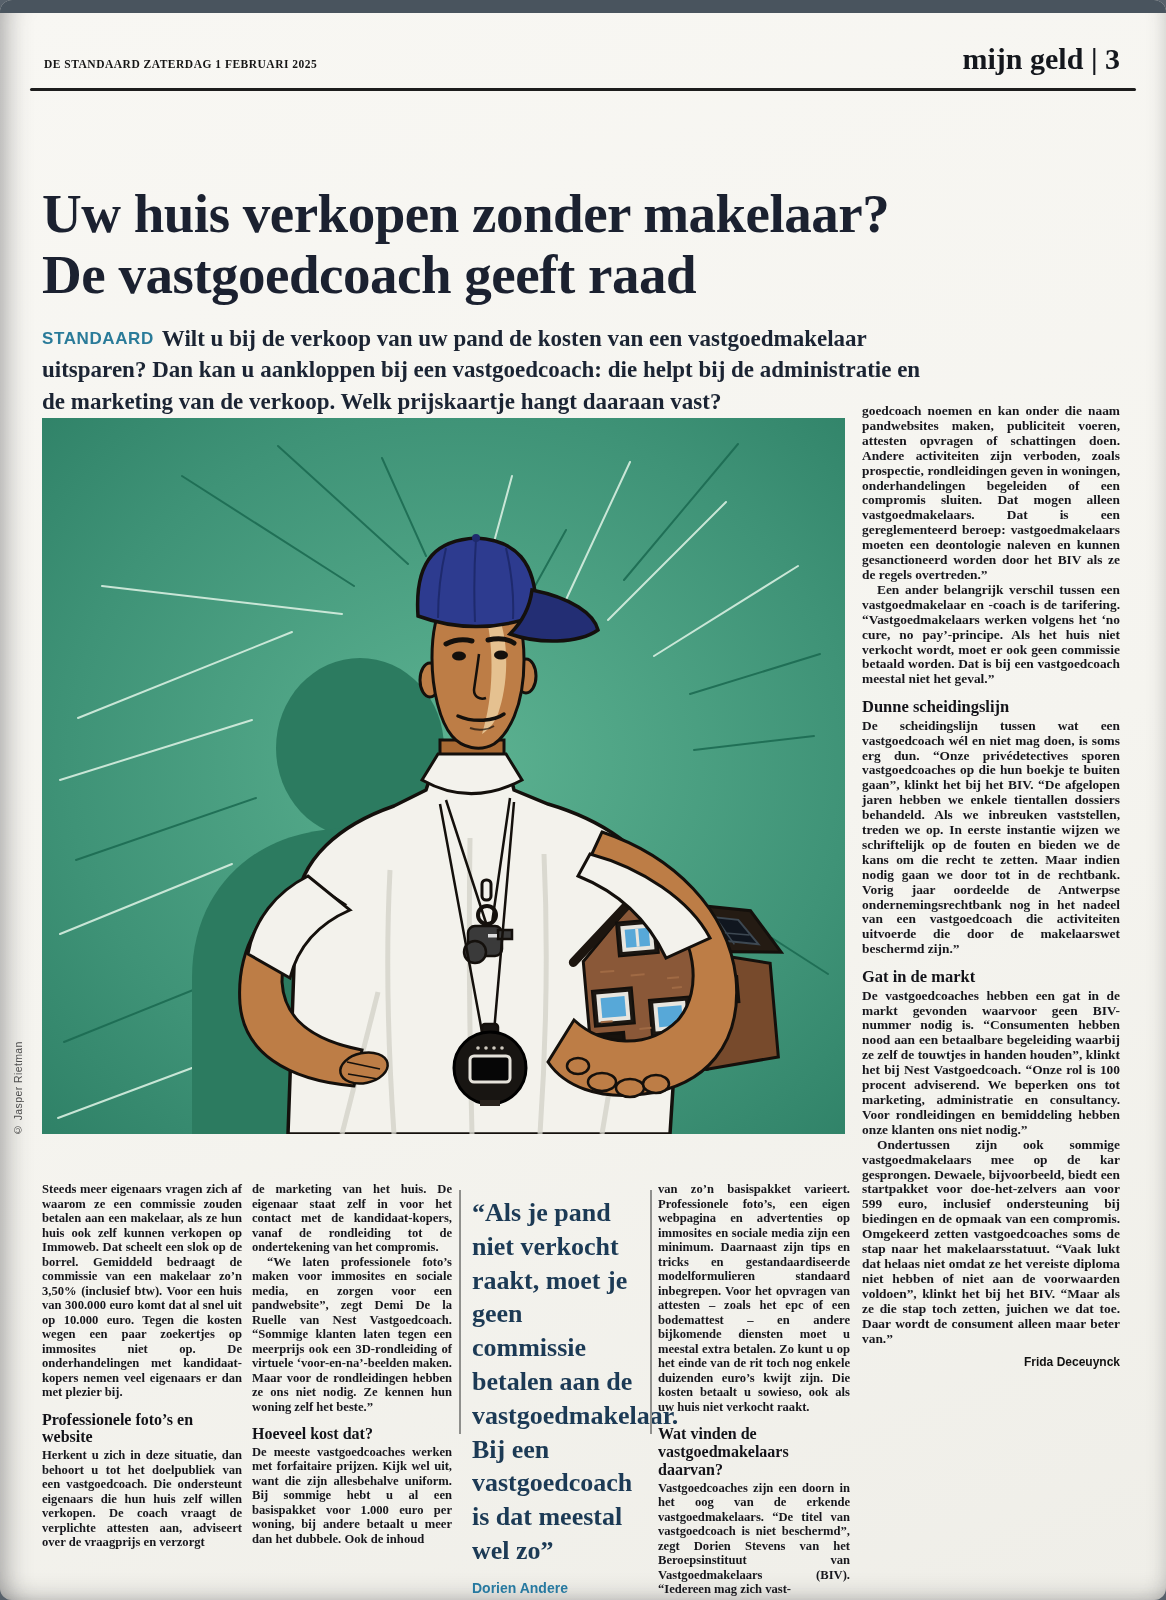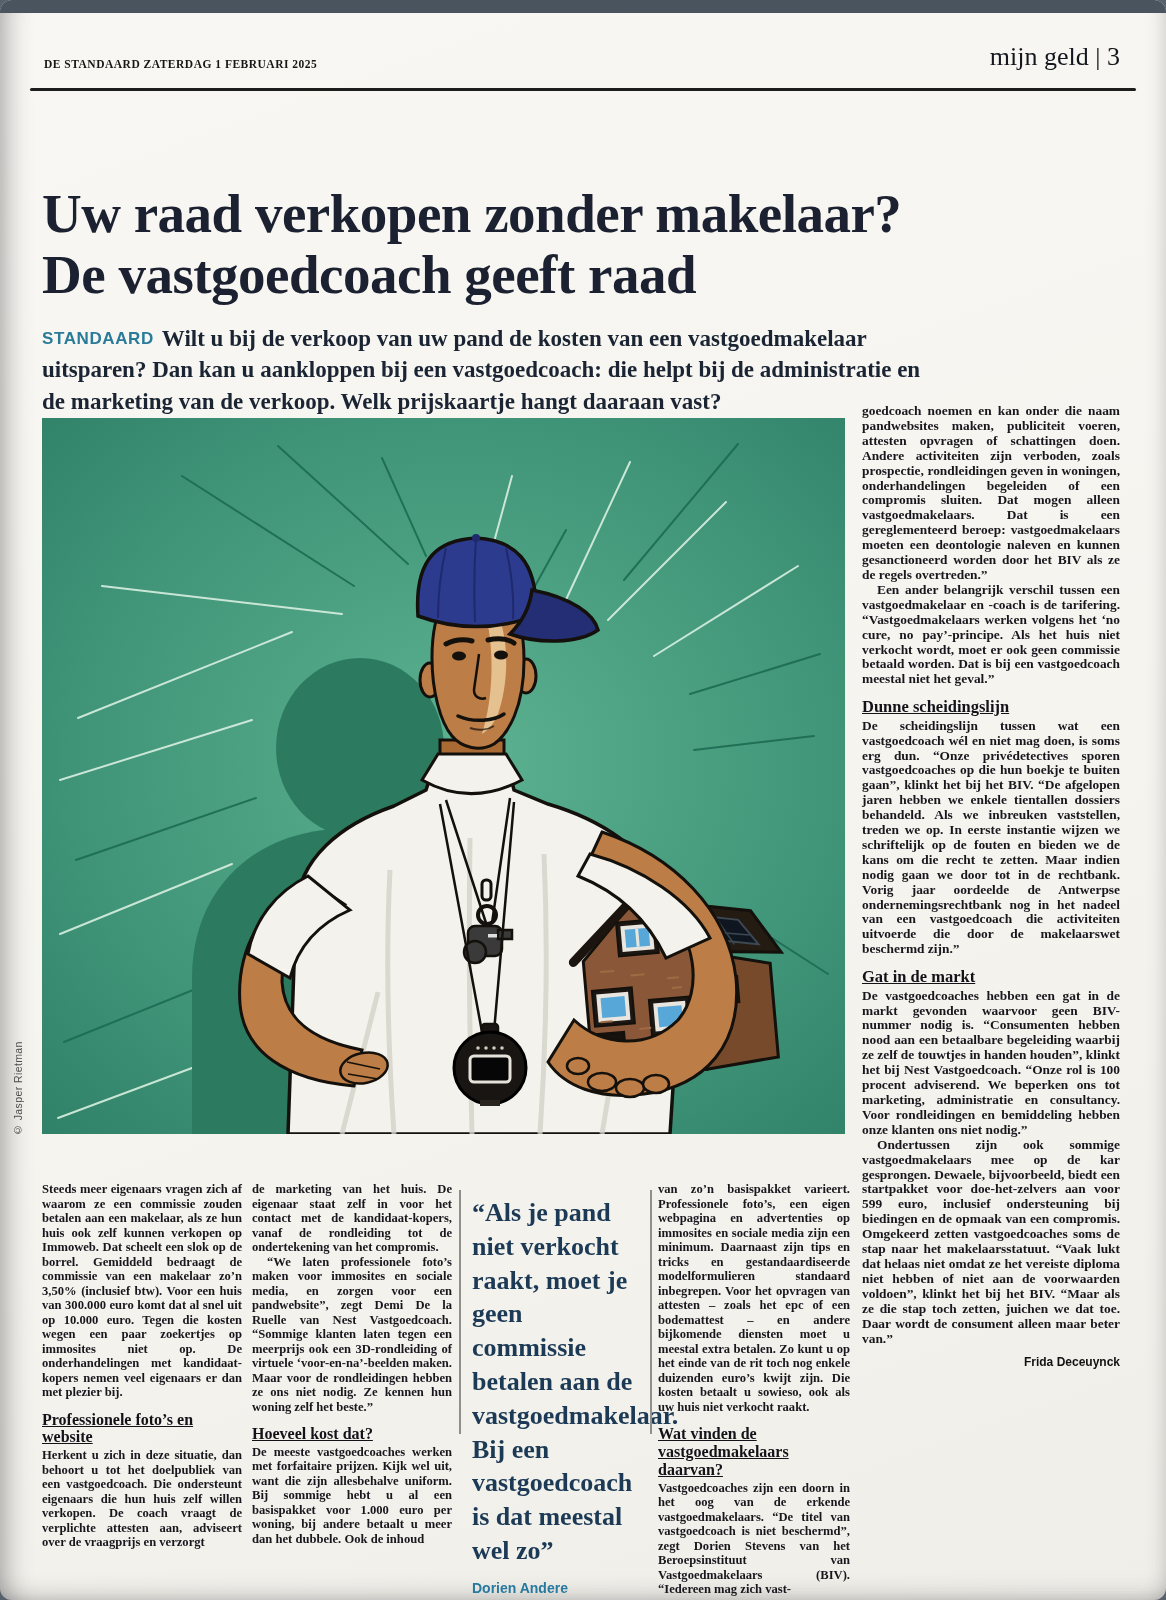--- a/index.html
+++ b/index.html
@@ -10,38 +10,38 @@
     box-shadow:inset 22px 0 26px -16px rgba(50,50,55,.38),
                inset -14px 0 20px -14px rgba(50,50,55,.22),
                inset 0 -18px 26px -18px rgba(50,50,55,.30);
     font-family:"Liberation Serif","DejaVu Serif",serif;
     color:#1b1b22;
     border-radius:12px;
   }
   #top-band{position:absolute;top:0;left:0;width:100%;height:13px;background:#49545e;}
   #masthead-left{position:absolute;left:44px;top:58px;font-size:11.5px;font-weight:bold;
     letter-spacing:.5px;color:#161616;}
-  #masthead-right{position:absolute;right:46px;top:42px;font-size:26px;font-weight:normal;color:#14171d;}
+  #masthead-right{position:absolute;right:46px;top:42px;font-size:30px;font-weight:bold;color:#14171d;}
   #header-rule{position:absolute;left:30px;top:88px;width:1106px;height:2.5px;background:#1d1d1d;border-radius:2px;}
   #headline{position:absolute;left:42px;top:146px;width:1084px;font-size:55px;font-weight:bold;
     color:#1b2130;line-height:1.12;letter-spacing:-.5px;}
   #headline span{display:block;}
   #lead{position:absolute;left:42px;top:300px;width:906px;font-size:23px;font-weight:600;
     line-height:1.36;color:#1b2433;}
   #lead .kicker{font-family:"Liberation Sans","DejaVu Sans",sans-serif;font-size:17px;font-weight:bold;
     color:#2a7b99;letter-spacing:.6px;margin-right:8px;position:relative;top:-2px;}
   #illustration{position:absolute;left:42px;top:418px;width:803px;height:716px;}
   #illustration svg{display:block;width:100%;height:100%;}
   #credit{position:absolute;left:12px;top:984px;height:152px;writing-mode:vertical-rl;
     transform:rotate(180deg);font-family:"Liberation Sans","DejaVu Sans",sans-serif;
     font-size:10.5px;color:#4c4c4c;letter-spacing:.4px;}
   .newscol{position:absolute;text-align:justify;font-weight:600;color:#17171d;}
   .newscol .para{margin:0;}
   .newscol .para + .para{text-indent:15px;}
-  .newscol h3{font-size:16px;line-height:1.12;margin:11px 0 2px 0;color:#121218;text-align:left;text-decoration:underline;}
+  .newscol h3{font-size:16px;line-height:1.12;margin:11px 0 2px 0;color:#121218;text-align:left;}
   #col-right{left:862px;top:404px;width:258px;font-size:13.4px;line-height:14.9px;}
   #col-right h3{font-size:16.5px;}
   #col1{left:42px;top:1182px;width:200px;font-size:12.6px;line-height:14.5px;}
   #col2{left:252px;top:1182px;width:200px;font-size:12.6px;line-height:14.5px;}
   #col4{left:658px;top:1182px;width:192px;font-size:12.6px;line-height:14.5px;}
   #quote-block{position:absolute;left:472px;top:1196px;width:170px;}
   .vrule{position:absolute;top:1190px;width:1.5px;height:244px;background:#8f8f8c;}
   #vrule-left{left:459px;}
   #vrule-right{left:650px;}
   #quote-text{font-size:26px;line-height:1.3;font-weight:bold;color:#1c3a55;margin:0;}
@@ -56,21 +56,21 @@
 <body>
 
 <div id="paper">
   <div id="top-band"></div>
 
   <div id="masthead-left">DE STANDAARD ZATERDAG 1 FEBRUARI 2025</div>
   <div id="masthead-right">mijn geld | 3</div>
   <div id="header-rule"></div>
 
   <h1 id="headline">
-    <span>Uw raad verkopen zonder makelaar?</span>
+    <span>Uw huis verkopen zonder makelaar?</span>
     <span>De vastgoedcoach geeft raad</span>
   </h1>
 
   <p id="lead"><span class="kicker">STANDAARD</span><span>Wilt u bij de verkoop van uw pand de kosten van een vastgoedmakelaar uitsparen? Dan kan u aankloppen bij een vastgoedcoach: die helpt bij de administratie en de marketing van de verkoop. Welk prijskaartje hangt daaraan vast?</span></p>
 
   <div id="illustration">
     <svg viewBox="0 0 803 716" preserveAspectRatio="none">
       <defs>
         <radialGradient id="bgG" cx="52%" cy="48%" r="75%">
           <stop offset="0%" stop-color="#5cb291"></stop>

